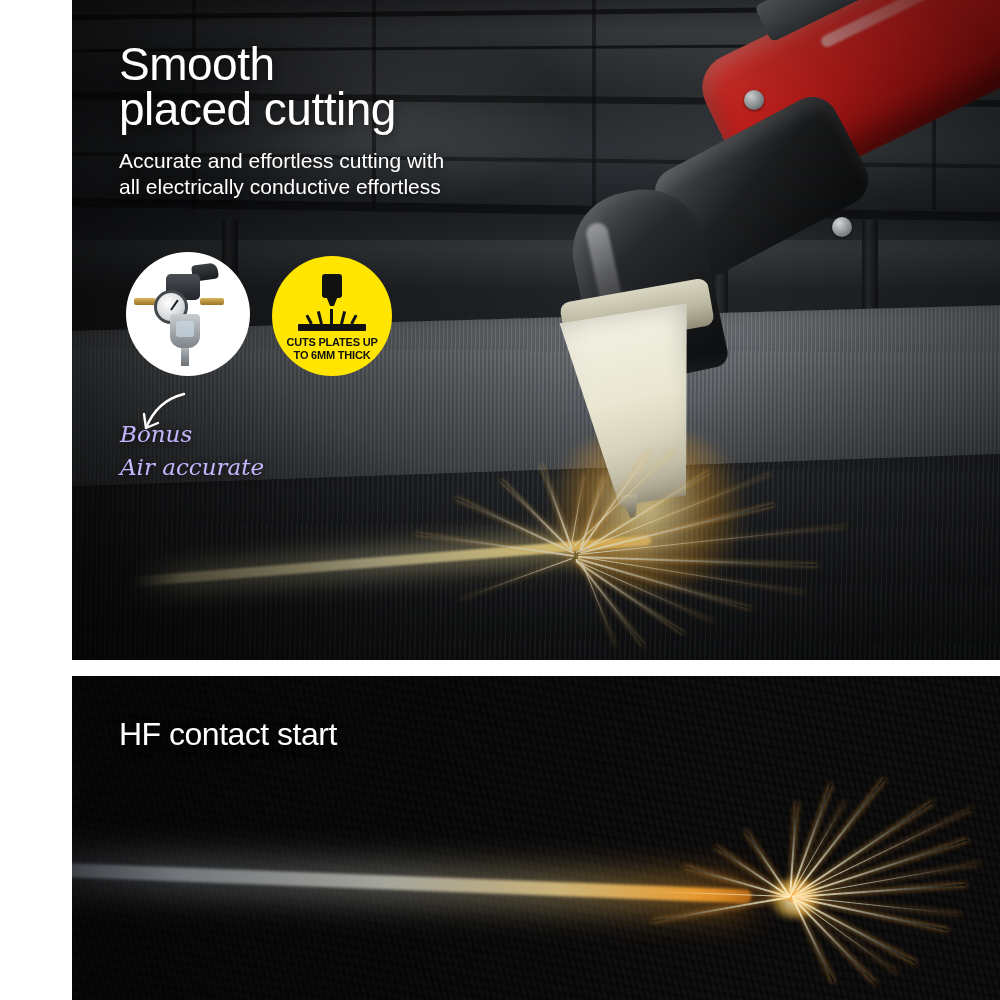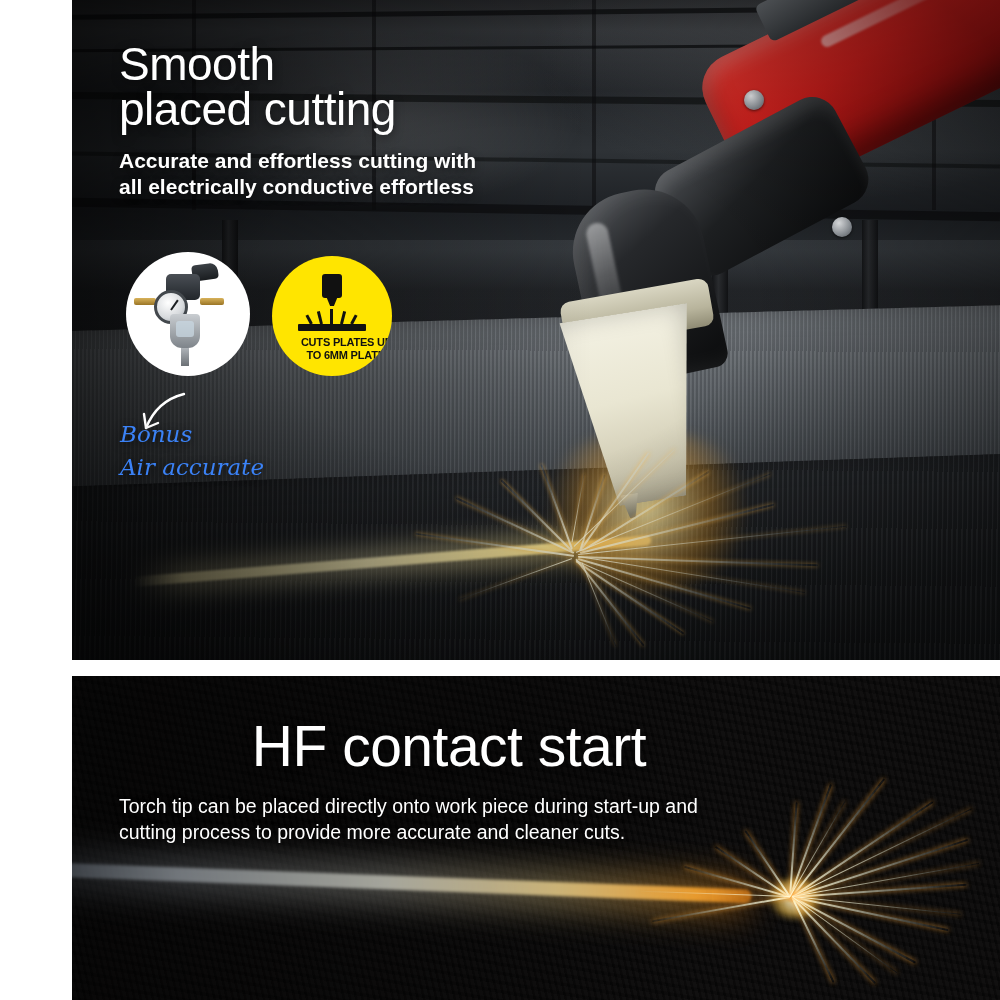--- a/index.html
+++ b/index.html
@@ -301,21 +301,21 @@
     font-size: 46px;
     line-height: 0.98;
     font-weight: 400;
     letter-spacing: -0.5px;
     text-shadow: 0 2px 10px rgba(0,0,0,0.55);
   }
   .p1-sub {
     margin-top: 16px;
     font-size: 21px;
     line-height: 1.22;
-    font-weight: 700;
+    font-weight: 400;
     text-shadow: 0 2px 8px rgba(0,0,0,0.6);
   }
 
   
   .badge-air {
     position: absolute;
     left: 54px;
     top: 252px;
     width: 124px;
     height: 124px;
@@ -436,34 +436,34 @@
     position: absolute;
     left: 26px; top: 68px;
     width: 68px; height: 7px;
     background: #111;
     border-radius: 1px;
   }
   .cuts-text {
     position: absolute;
     left: 0; right: 0;
     top: 80px;
-    text-align: right;
+    text-align: center;
     font-size: 11px;
     font-weight: bold;
     line-height: 1.15;
     color: #111;
     letter-spacing: -0.2px;
   }
 
   
   .bonus-label {
     position: absolute;
     left: 48px;
     top: 418px;
-    color: #3b82f6;
+    color: #c4b5fd;
     font-family: "DejaVu Serif", serif;
     font-style: italic;
     font-size: 23px;
     line-height: 1.45;
     text-shadow: 0 2px 8px rgba(0,0,0,0.7);
   }
   .bonus-arrow {
     position: absolute;
     left: 60px;
     top: 390px;
@@ -547,25 +547,24 @@
     box-shadow: 0 0 5px rgba(255,170,60,0.85);
   }
   .p2-text {
     position: absolute;
     left: 47px;
     top: 42px;
     width: 660px;
     color: #ffffff;
   }
   .p2-title {
-    font-size: 57px;
+    font-size: 32px;
     line-height: 1.0;
     letter-spacing: -0.5px;
     text-shadow: 0 3px 12px rgba(0,0,0,0.6);
-    text-align: center;
   }
   .p2-sub {
     margin-top: 18px;
     font-size: 19.5px;
     line-height: 1.35;
     text-shadow: 0 2px 8px rgba(0,0,0,0.7);
   }
   .p2-shade {
     position: absolute;
     left: 0; top: 0;
@@ -677,21 +676,21 @@
       <div class="cuts-rays">
         <i style="left:2px;  height:10px; transform:rotate(-28deg);"></i>
         <i style="left:12px; height:13px; transform:rotate(-14deg);"></i>
         <i style="left:22px; height:15px; transform:rotate(0deg);"></i>
         <i style="left:32px; height:13px; transform:rotate(14deg);"></i>
         <i style="left:42px; height:10px; transform:rotate(28deg);"></i>
       </div>
       <div class="cuts-plate"></div>
       <div class="cuts-text">
         <div>CUTS PLATES UP</div>
-        <div>TO 6MM PLATES</div>
+        <div>TO 6MM THICK</div>
       </div>
     </div>
 
     <svg class="bonus-arrow" viewBox="0 0 60 44">
       <path d="M52 4 C36 8, 22 18, 14 38" stroke="#ffffff" stroke-width="2.4" fill="none" stroke-linecap="round"></path>
       <path d="M14 38 L12 24 M14 38 L26 33" stroke="#ffffff" stroke-width="2.4" fill="none" stroke-linecap="round"></path>
     </svg>
     <div class="bonus-label">
       <div>Bonus</div>
       <div>Air accurate</div>
@@ -726,20 +725,16 @@
       <div class="spark2" style="left:120px; top:100px; width:170px; transform:rotate(6deg); height:1px;"></div>
       <div class="spark2" style="left:120px; top:100px; width:130px; transform:rotate(36deg); height:1px;"></div>
       <div class="spark2" style="left:118px; top:100px; width:110px; transform:rotate(-60deg); height:1px;"></div>
       <div class="spark2" style="left:118px; top:100px; width:150px; transform:rotate(182deg); height:1px;"></div>
     </div>
 
     <div class="p2-shade"></div>
 
     <div class="p2-text">
       <div class="p2-title">HF contact start</div>
-      <div class="p2-sub">
-        <div>Torch tip can be placed directly onto work piece during start-up and</div>
-        <div>cutting process to provide more accurate and cleaner cuts.</div>
-      </div>
     </div>
   </div>
 
 </div>
 
 </body></html>

